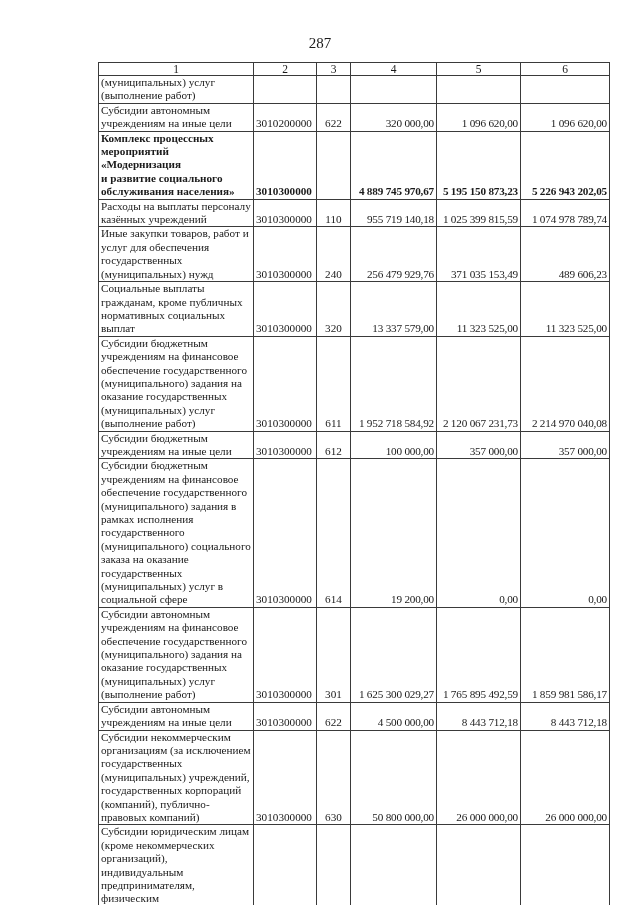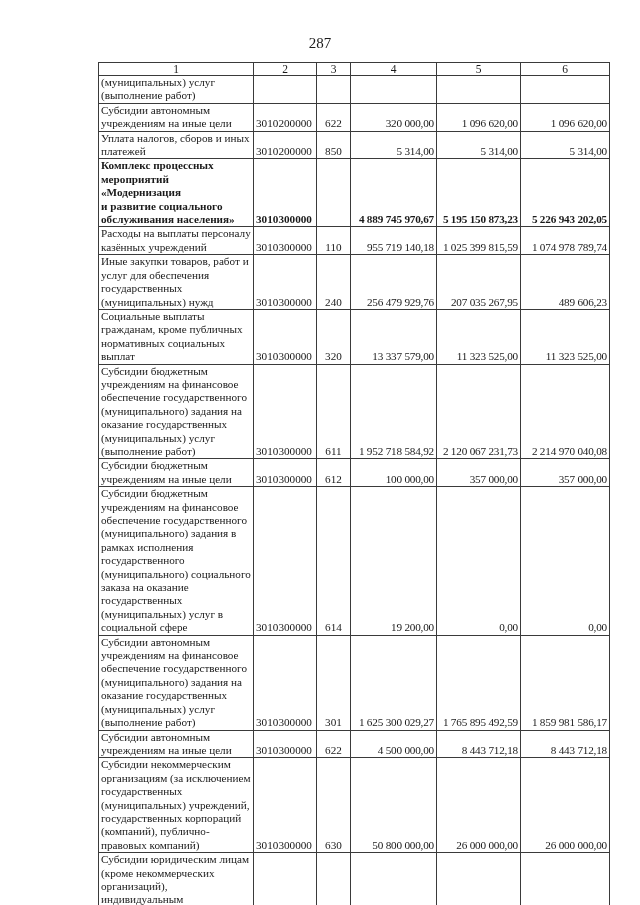--- a/index.html
+++ b/index.html
@@ -57,29 +57,20 @@
       </tr>
       <tr>
         <td class="name">Субсидии автономным
 учреждениям на иные цели</td>
         <td class="code">3010200000</td>
         <td class="vr">622</td>
         <td class="num">320 000,00</td>
         <td class="num">1 096 620,00</td>
         <td class="num">1 096 620,00</td>
       </tr>
-      <tr>
-        <td class="name">Уплата налогов, сборов и иных
-платежей</td>
-        <td class="code">3010200000</td>
-        <td class="vr">850</td>
-        <td class="num">5 314,00</td>
-        <td class="num">5 314,00</td>
-        <td class="num">5 314,00</td>
-      </tr>
       <tr class="bold">
         <td class="name">Комплекс процессных
 мероприятий «Модернизация
 и развитие социального
 обслуживания населения»</td>
         <td class="code">3010300000</td>
         <td class="vr"></td>
         <td class="num">4 889 745 970,67</td>
         <td class="num">5 195 150 873,23</td>
         <td class="num">5 226 943 202,05</td>
@@ -94,21 +85,21 @@
         <td class="num">1 074 978 789,74</td>
       </tr>
       <tr>
         <td class="name">Иные закупки товаров, работ и
 услуг для обеспечения
 государственных
 (муниципальных) нужд</td>
         <td class="code">3010300000</td>
         <td class="vr">240</td>
         <td class="num">256 479 929,76</td>
-        <td class="num">207 035 267,95</td>
+        <td class="num">371 035 153,49</td>
         <td class="num">489 606,23</td>
       </tr>
       <tr>
         <td class="name">Социальные выплаты
 гражданам, кроме публичных
 нормативных социальных
 выплат</td>
         <td class="code">3010300000</td>
         <td class="vr">320</td>
         <td class="num">13 337 579,00</td>

